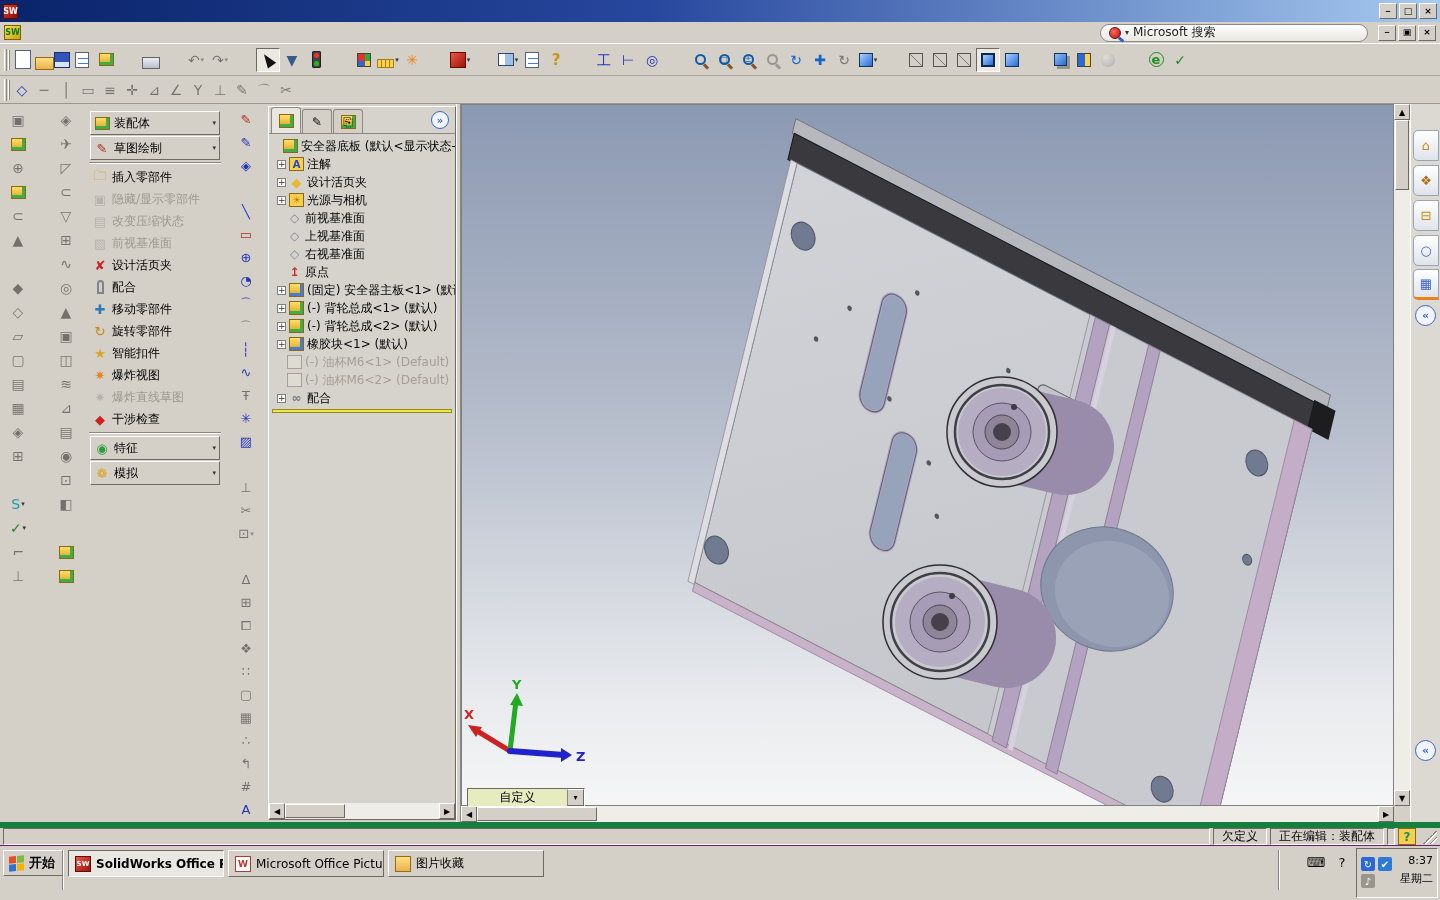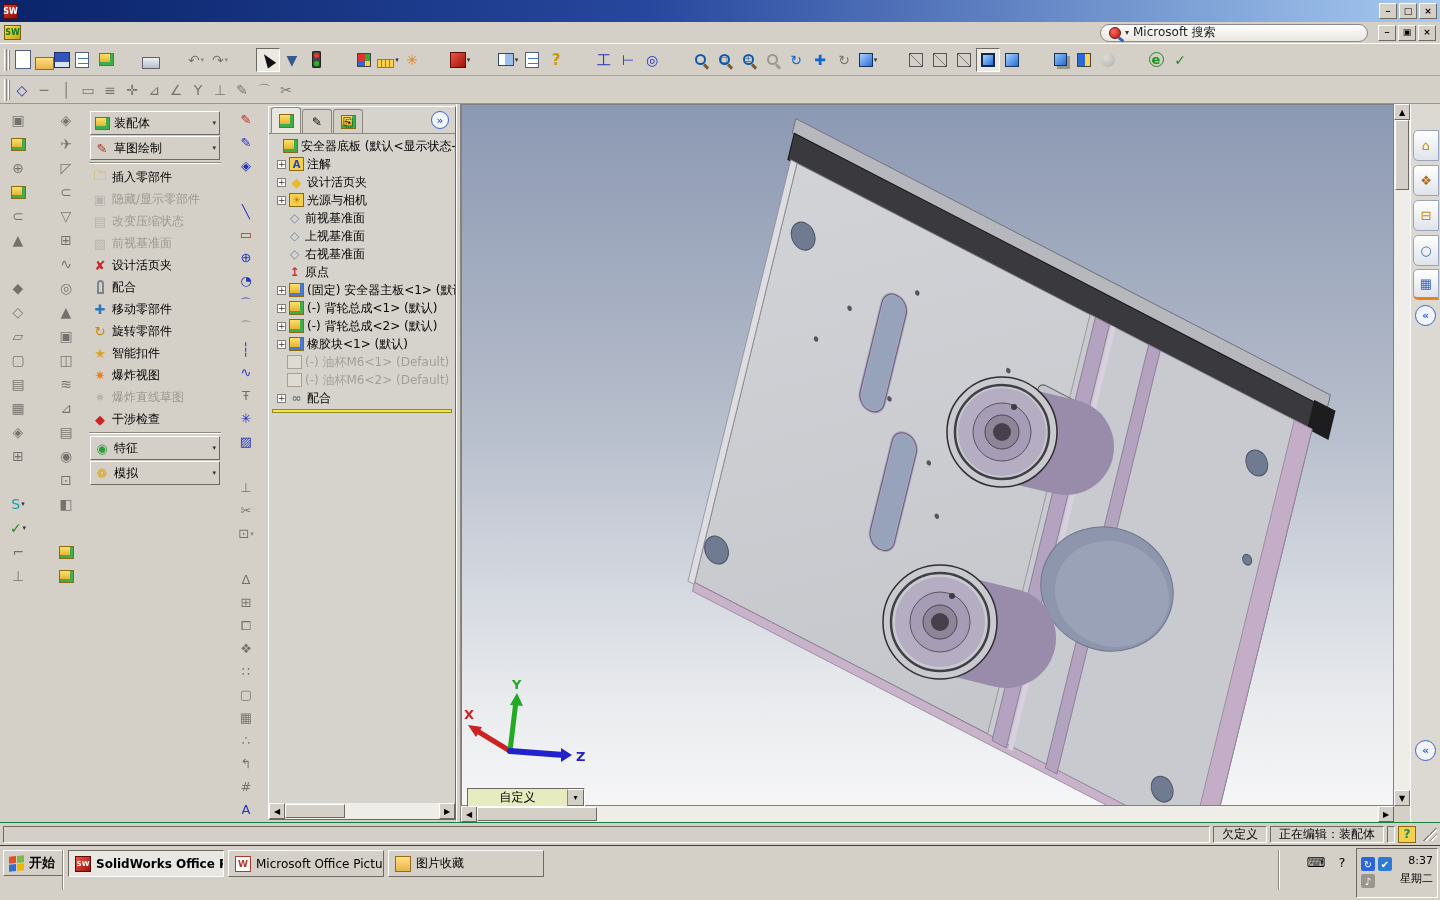--- a/index.html
+++ b/index.html
@@ -158,21 +158,21 @@
 
   
   #taskpane{position:absolute;left:1410px;top:0;width:30px;height:718px;background:#dcd9d2;border-left:1px solid #fff;}
   .ptab{position:absolute;left:2px;width:26px;height:31px;border:1px solid #9aa4b8;border-radius:5px 0 0 5px;
     background:linear-gradient(#ffffff,#dfe3ea);display:flex;align-items:center;justify-content:center;font-size:13px;}
   .ptab.active{border-bottom:3px solid #e8821a;}
   .pchev{position:absolute;left:4px;width:21px;height:21px;border:1px solid #3a62c8;border-radius:50%;background:#f2f5fd;
     color:#3a62c8;font-weight:bold;font-size:11px;display:flex;align-items:center;justify-content:center;}
 
   
-  #statusbar{position:absolute;left:0;top:822px;width:1440px;height:23px;background:#d4d0c8;border-top:1px solid #15803d;display:flex;align-items:center;padding:2px 3px;gap:3px;}
+  #statusbar{position:absolute;left:0;top:822px;width:1440px;height:23px;background:#d4d0c8;border-top:6px solid #15803d;display:flex;align-items:center;padding:2px 3px;gap:3px;}
   .scell{height:17px;border:1px solid;border-color:#6e6a63 #fff #fff #6e6a63;display:flex;align-items:center;padding:0 8px;font-size:12px;white-space:nowrap;}
   #scell-spacer{flex:1;}
   #status-help{width:18px;height:17px;background:#f5cf4e;border:1px solid #8a6a10;color:#1e8c5a;font-weight:bold;font-size:12px;display:flex;align-items:center;justify-content:center;}
   #resize-grip{width:14px;height:14px;margin-left:4px;background:
     linear-gradient(135deg,transparent 50%,#8c887f 50% 55%,#fff 55% 62%,transparent 62% 72%,#8c887f 72% 77%,#fff 77% 84%,transparent 84%);}
 
   
   #taskbar{position:absolute;left:0;top:845px;width:1440px;height:67px;background:#d4d0c8;border-top:1px solid #701a75;}
   #start-btn{position:absolute;left:3px;top:4px;height:26px;padding:0 8px 0 5px;display:flex;align-items:center;gap:5px;
     background:#d4d0c8;font-weight:bold;font-size:13px;}

